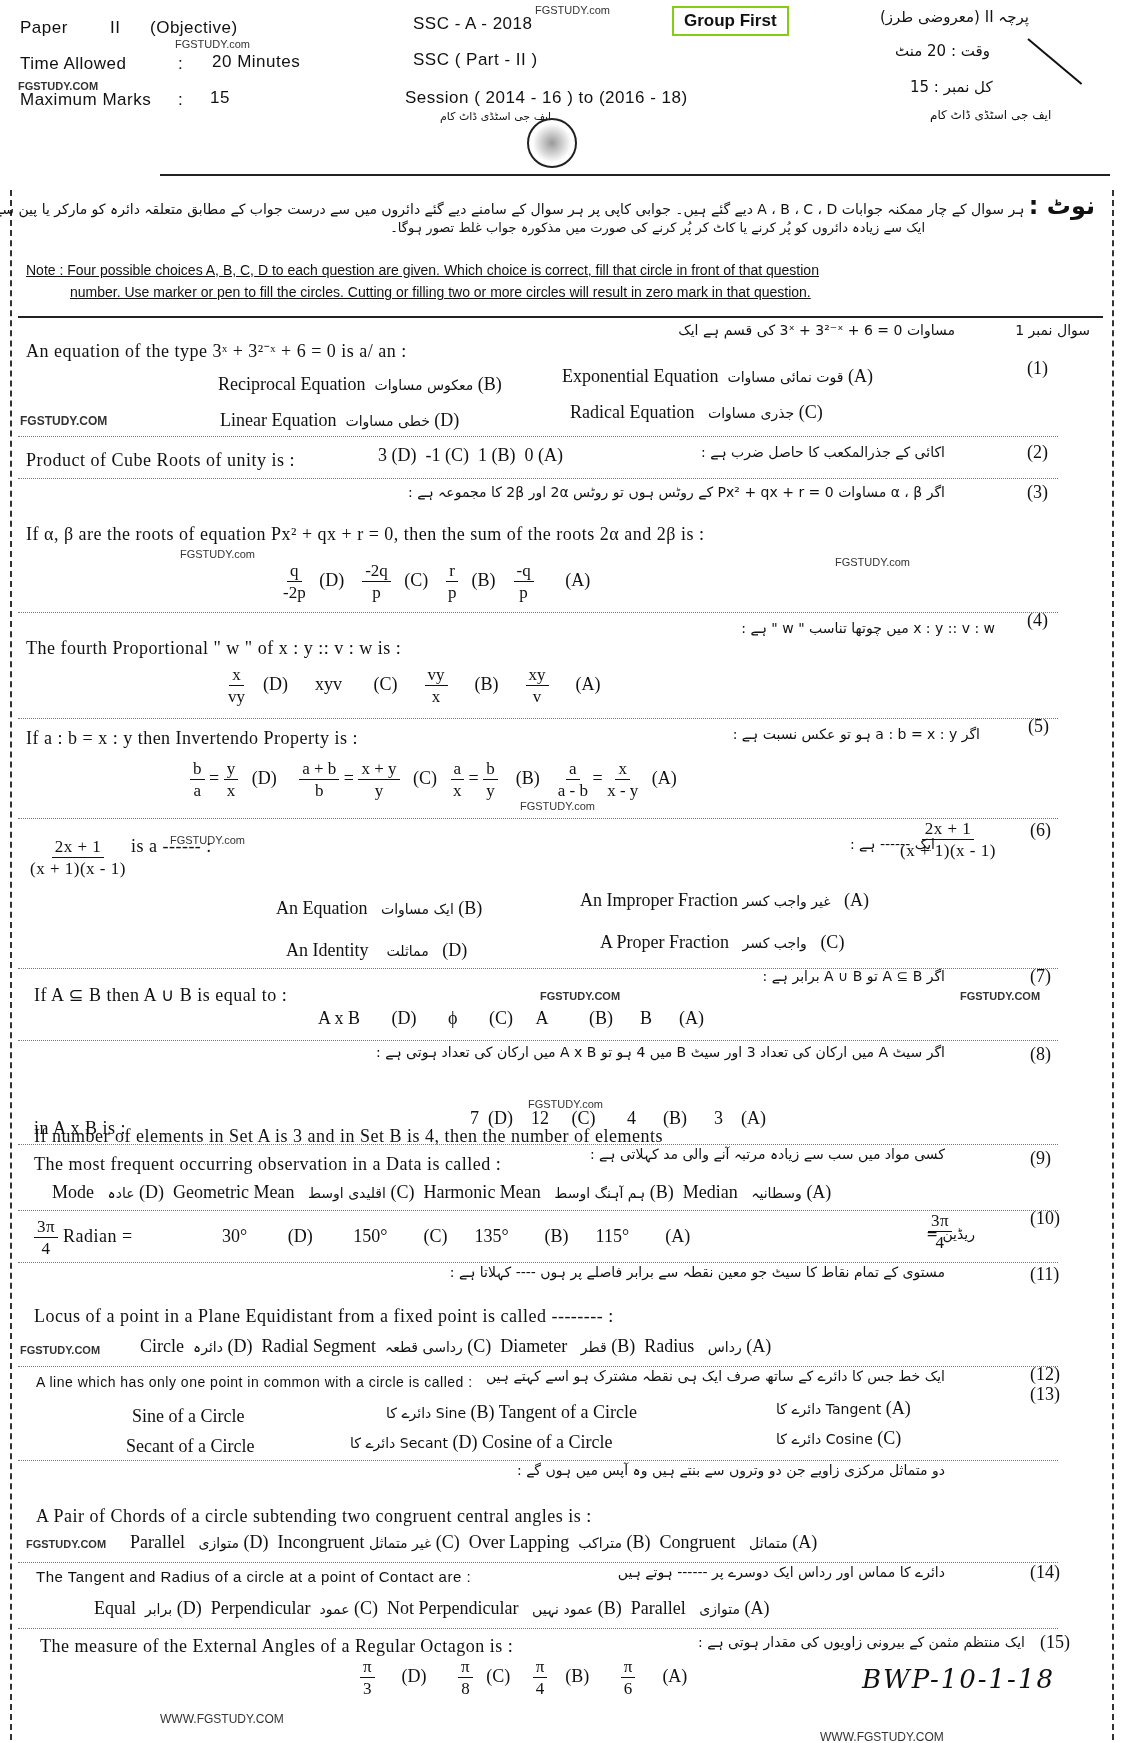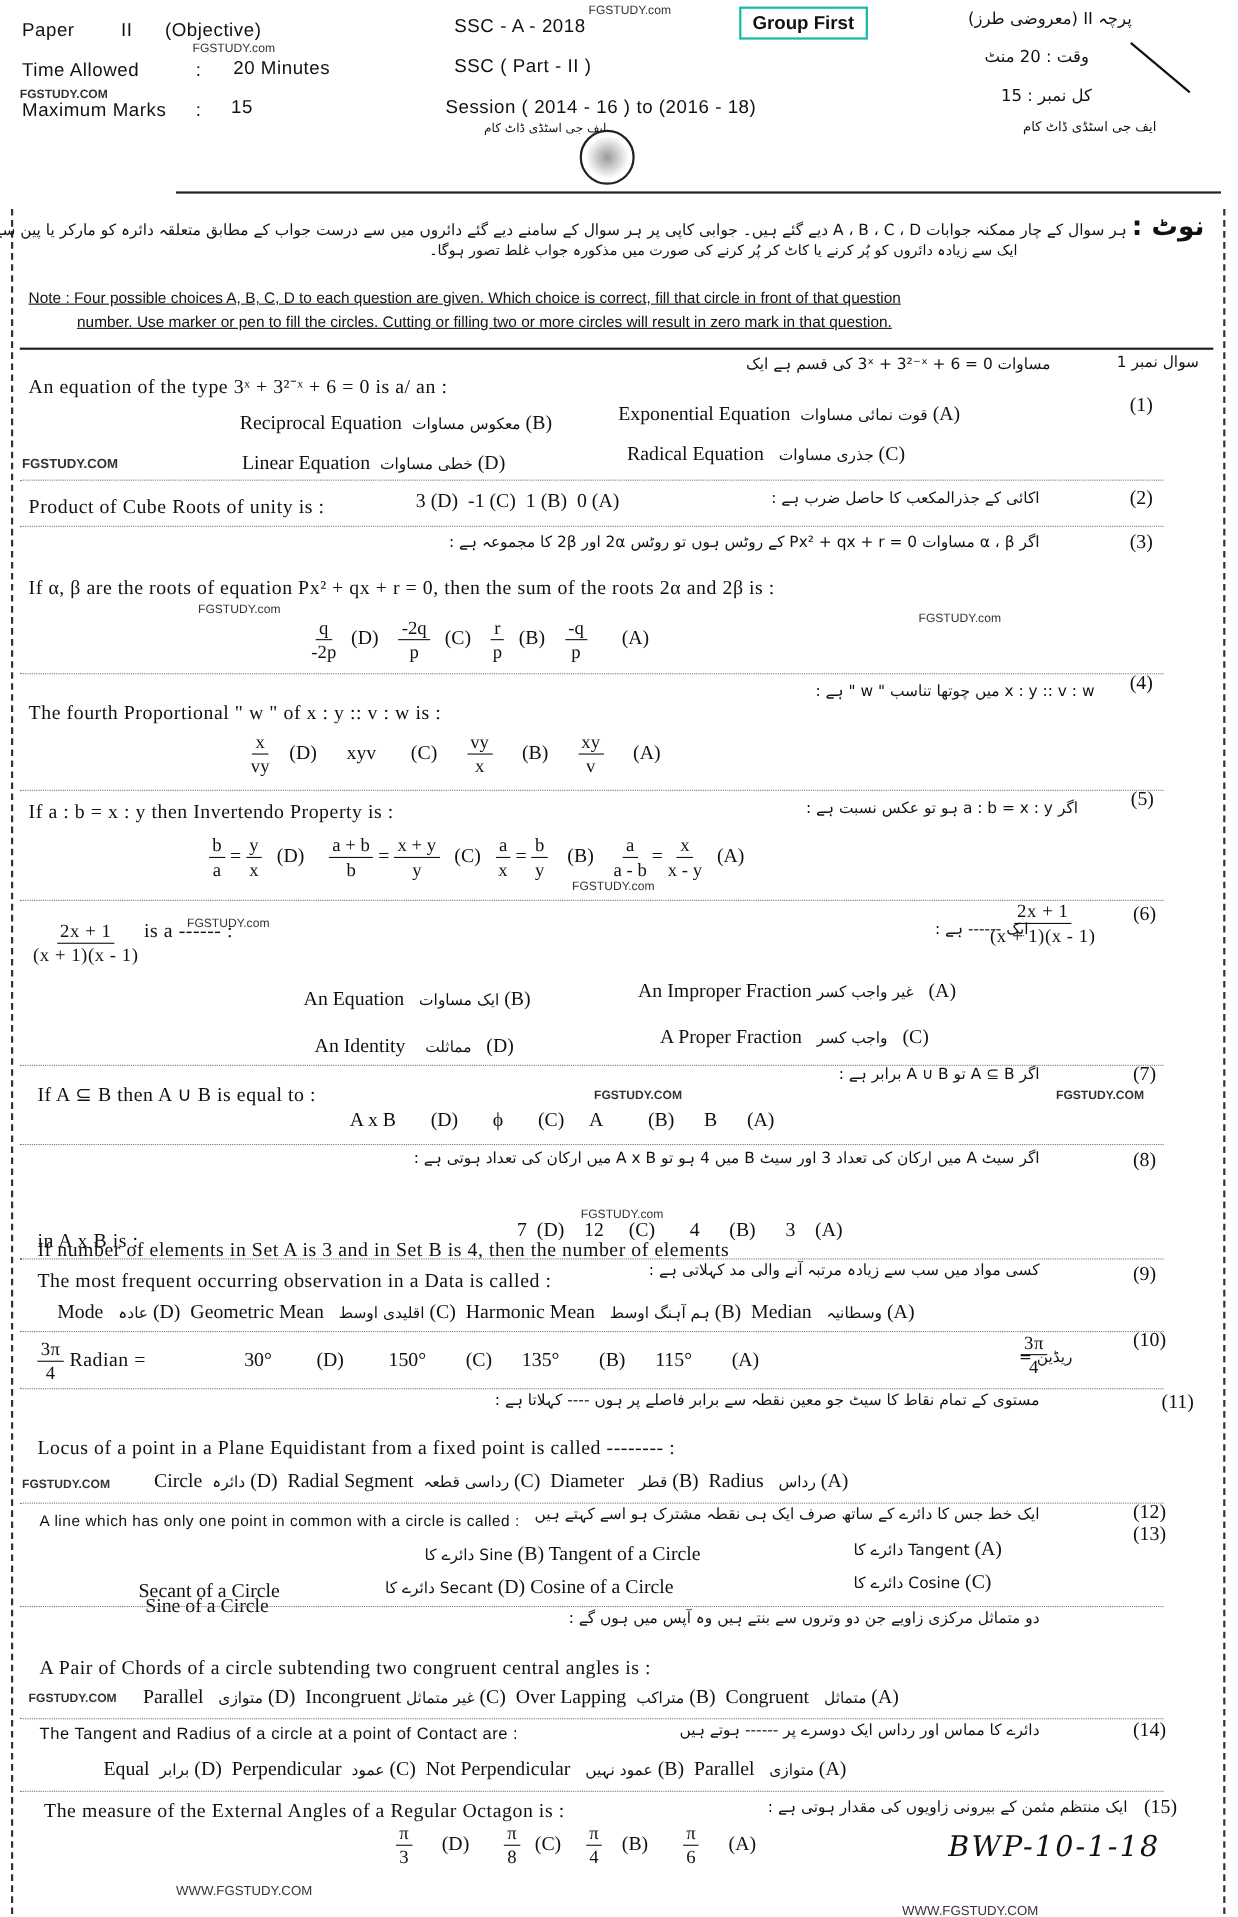--- a/index.html
+++ b/index.html
@@ -2,21 +2,21 @@
 <html><head>
 <meta charset="utf-8">
 <style>
   html, body { margin: 0; padding: 0; background: #ffffff; }
   body { width: 1125px; height: 1743px; position: relative; overflow: hidden; color: #111; font-family: "Liberation Serif", serif; }
   .sans { font-family: "Liberation Sans", sans-serif; }
   .abs { position: absolute; white-space: nowrap; }
   .hdr { font-family: "Liberation Sans", sans-serif; font-size: 17px; letter-spacing: 0.5px; }
   .wm { font-family: "Liberation Sans", sans-serif; font-size: 11px; color: #333; }
   .urdu { direction: rtl; font-family: "DejaVu Sans", sans-serif; font-size: 14px; }
-  .group-box { border: 2px solid #14b8a6; padding: 3px 10px; font-family: "Liberation Sans", sans-serif; font-size: 17px; font-weight: bold; }
+  .group-box { border: 2px solid #84cc16; padding: 3px 10px; font-family: "Liberation Sans", sans-serif; font-size: 17px; font-weight: bold; }
   .frame { position: absolute; left: 10px; top: 190px; width: 1100px; height: 1550px; border-left: 2px dashed #333; border-right: 2px dashed #333; }
   .hr { position: absolute; left: 18px; height: 0; border-top: 1px dotted #777; }
   .hr.solid { border-top: 2px solid #222; }
   .q { font-size: 18px; letter-spacing: 0.5px; }
   .qn { font-size: 18px; }
   .opt { font-size: 18px; }
   .frac { display: inline-flex; flex-direction: column; align-items: center; vertical-align: middle; font-size: 17px; line-height: 1.25; }
   .frac .num { border-bottom: 1.5px solid #111; padding: 0 3px; }
   .note-en { font-family: "Liberation Sans", sans-serif; font-size: 14px; text-decoration: underline; }
   .seal { width: 46px; height: 46px; border: 2px solid #222; border-radius: 50%; background: radial-gradient(circle, #999 0%, #fff 60%); }
@@ -279,37 +279,37 @@
         <span class="num">3π</span>
         <span>4</span>
       </span>
   </div>
   <div class="abs qn" style="left:1030px;top:1208px;">(10)</div>
 </div>
 <div class="hr" style="top:1262px;width:1040px;"></div>
 
 <div>
   <div class="abs urdu" style="right:180px;top:1264px;">مستوی کے تمام نقاط کا سیٹ جو معین نقطہ سے برابر فاصلے پر ہوں ---- کہلاتا ہے :</div>
-  <div class="abs qn" style="left:1056px;top:1264px;">(11)</div>
+  <div class="abs qn" style="left:1030px;top:1264px;">(11)</div>
   <div class="abs q" style="left:34px;top:1306px;">Locus of a point in a Plane Equidistant from a fixed point is called -------- :</div>
   <div class="abs wm" style="left:20px;top:1344px;font-weight:bold;">FGSTUDY.COM</div>
   <div class="abs opt" style="left:140px;top:1336px;">
     <span><span>Circle</span>&nbsp; <span class="urdu">دائرہ</span> <span>(D)</span></span>&nbsp;
     <span><span>Radial Segment</span>&nbsp; <span class="urdu">رداسی قطعہ</span> <span>(C)</span></span>&nbsp;
     <span><span>Diameter</span>&nbsp;&nbsp; <span class="urdu">قطر</span> <span>(B)</span></span>&nbsp;
     <span><span>Radius</span>&nbsp;&nbsp; <span class="urdu">رداس</span> <span>(A)</span></span>
   </div>
 </div>
 <div class="hr" style="top:1366px;width:1040px;"></div>
 
 <div>
   <div class="abs q sans" style="left:36px;top:1374px;font-size:14px;">A line which has only one point in common with a circle is called :</div>
   <div class="abs urdu" style="right:180px;top:1368px;">ایک خط جس کا دائرے کے ساتھ صرف ایک ہی نقطہ مشترک ہو اسے کہتے ہیں</div>
   <div class="abs qn" style="left:1030px;top:1364px;">(12)</div>
-  <div class="abs opt" style="left:132px;top:1449px;">Sine of a Circle</div>
+  <div class="abs opt" style="left:132px;top:1406px;">Sine of a Circle</div>
   <div class="abs opt" style="left:386px;top:1402px;"><span class="urdu">دائرے کا Sine</span> <span>(B)</span> <span>Tangent of a Circle</span></div>
   <div class="abs opt" style="left:776px;top:1398px;"><span class="urdu">دائرے کا Tangent</span> <span>(A)</span></div>
   <div class="abs opt" style="left:126px;top:1436px;">Secant of a Circle</div>
   <div class="abs opt" style="left:350px;top:1432px;"><span class="urdu">دائرے کا Secant</span> <span>(D)</span> <span>Cosine of a Circle</span></div>
   <div class="abs opt" style="left:776px;top:1428px;"><span class="urdu">دائرے کا Cosine</span> <span>(C)</span></div>
 </div>
 <div class="hr" style="top:1460px;width:1040px;"></div>
 
 <div>
   <div class="abs urdu" style="right:180px;top:1462px;">دو متماثل مرکزی زاویے جن دو وتروں سے بنتے ہیں وہ آپس میں ہوں گے :</div>

